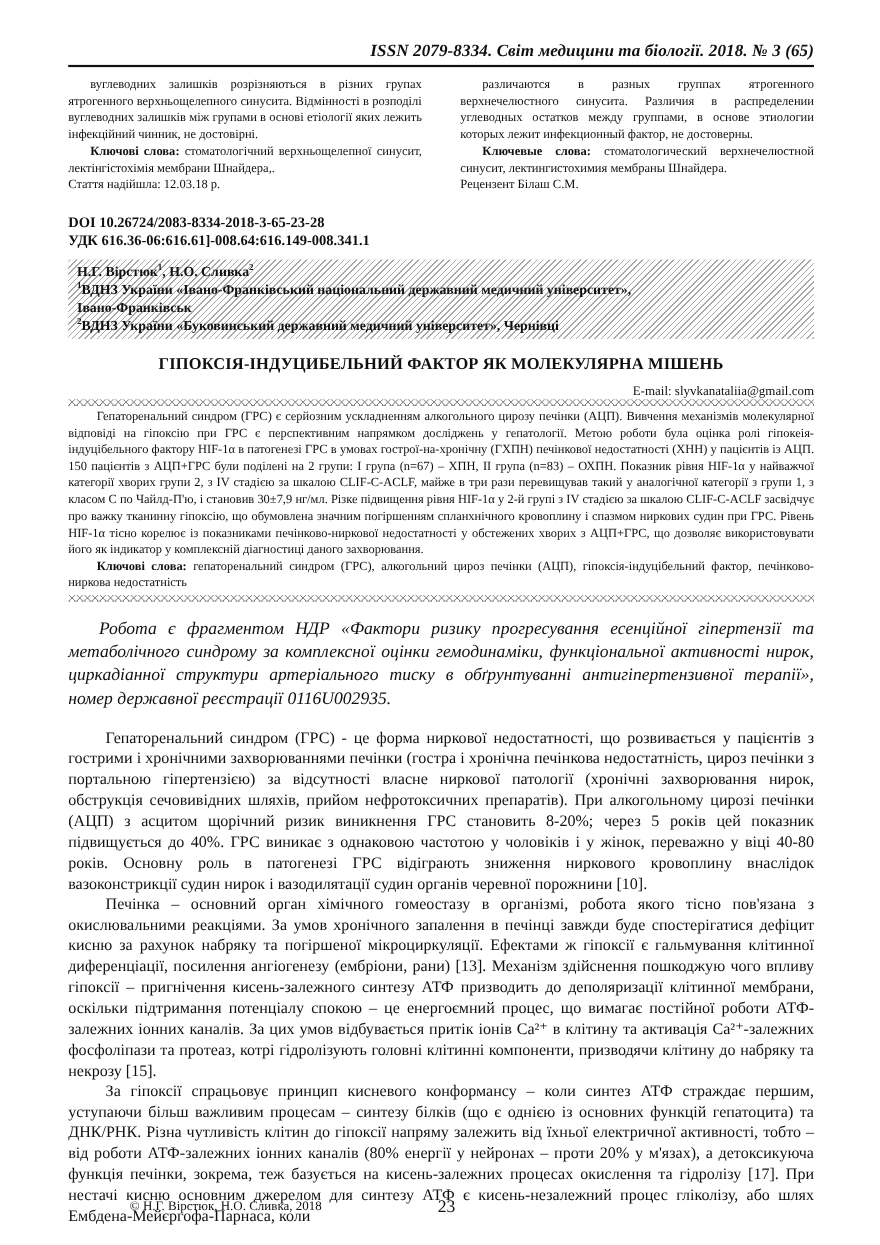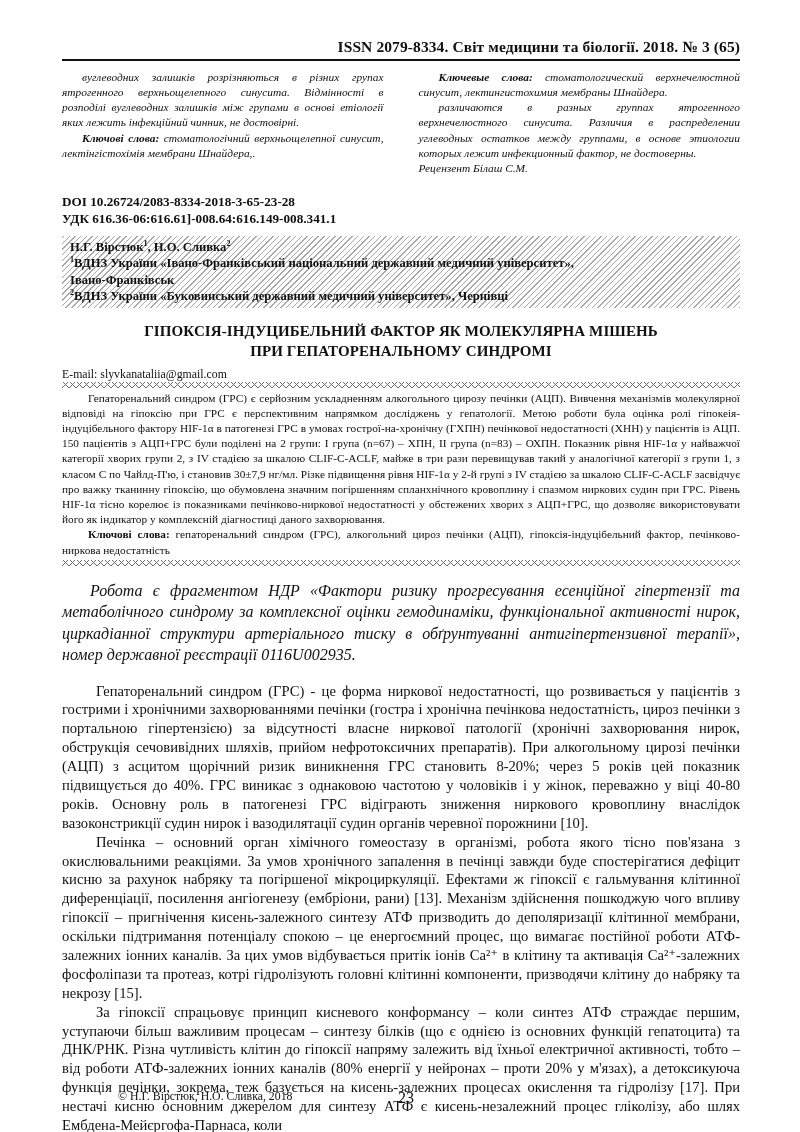--- a/index.html
+++ b/index.html
@@ -20,37 +20,37 @@
     box-sizing: border-box;
     width: 800px;
     height: 1132px;
     padding: 38px 60px 0 62px;
     position: relative;
   }
 
   
   .runhead {
     text-align: right;
+    font-style: italic;
     font-weight: bold;
     font-size: 15.5px;
     letter-spacing: .1px;
     padding-bottom: 3px;
   }
   .runhead-rule {
     border-bottom: 2.2px solid #111;
     margin-bottom: 9px;
   }
 
   
   .twocol {
     display: flex;
     gap: 35px;
     font-size: 11.4px;
     line-height: 1.33;
-    font-style: italic;
   }
   .twocol .col { width: 50%; }
   .twocol p {
     margin: 0;
     text-align: justify;
   }
   .twocol p.ind { text-indent: 20px; }
   .kw { font-weight: bold; }
   .right-line {
     text-align: right;
@@ -90,20 +90,21 @@
   .title {
     margin-top: 14px;
     text-align: center;
     font-weight: bold;
     font-size: 15px;
     line-height: 1.28;
     letter-spacing: .1px;
   }
   .email {
     margin-top: 6px;
+    text-align: right;
     font-size: 11.8px;
   }
 
   
   .zig {
     height: 6px;
     width: 100%;
     background-repeat: repeat-x;
     background-size: 7px 6px;
     background-image:
@@ -171,43 +172,43 @@
 
 <div class="page">
 
   <div class="runhead">ISSN 2079-8334. Світ медицини та біології. 2018. № 3 (65)</div>
   <div class="runhead-rule"></div>
 
   <div class="twocol">
     <div class="col">
       <p class="ind">вуглеводних залишків розрізняються в різних групах ятрогенного верхньощелепного синусита. Відмінності в розподілі вуглеводних залишків між групами в основі етіології яких лежить інфекційний чинник, не достовірні.</p>
       <p class="ind"><span class="kw">Ключові слова:</span><span> стоматологічний верхньощелепної синусит, лектінгістохімія мембрани Шнайдера,.</span></p>
+      <p class="right-line">Стаття надійшла: 12.03.18 р.</p>
     </div>
     <div class="col">
+      <p class="ind">различаются в разных группах ятрогенного верхнечелюстного синусита. Различия в распределении углеводных остатков между группами, в основе этиологии которых лежит инфекционный фактор, не достоверны.</p>
       <p class="ind"><span class="kw">Ключевые слова:</span><span> стоматологический верхнечелюстной синусит, лектингистохимия мембраны Шнайдера.</span></p>
-      <p class="ind">различаются в разных группах ятрогенного верхнечелюстного синусита. Различия в распределении углеводных остатков между группами, в основе этиологии которых лежит инфекционный фактор, не достоверны.</p>
       <p class="right-line">Рецензент Білаш С.М.</p>
     </div>
   </div>
 
   <div class="doi">
     <div>DOI 10.26724/2083-8334-2018-3-65-23-28</div>
     <div>УДК 616.36-06:616.61]-008.64:616.149-008.341.1</div>
   </div>
 
   <div class="authorbox">
     <div><span>Н.Г. Вірстюк</span><sup>1</sup><span>, Н.О. Сливка</span><sup>2</sup></div>
     <div><sup>1</sup><span>ВДНЗ України «Івано-Франківський національний державний медичний університет»,</span></div>
     <div>Івано-Франківськ</div>
     <div><sup>2</sup><span>ВДНЗ України «Буковинський державний медичний університет», Чернівці</span></div>
   </div>
 
   <div class="title">
     <div>ГІПОКСІЯ-ІНДУЦИБЕЛЬНИЙ ФАКТОР ЯК МОЛЕКУЛЯРНА МІШЕНЬ</div>
-    <div>ПРИ ГЕПАТОРЕНАЛЬНОМУ СИНДРОМІ</div>
   </div>
 
   <div class="email">E-mail: slyvkanataliia@gmail.com</div>
 
   <div class="zig"></div>
   <div class="abstract">
     <p class="ind">Гепаторенальний синдром (ГРС) є серйозним ускладненням алкогольного цирозу печінки (АЦП). Вивчення механізмів молекулярної відповіді на гіпоксію при ГРС є перспективним напрямком досліджень у гепатології. Метою роботи була оцінка ролі гіпокеія-індуцібельного фактору HIF-1α в патогенезі ГРС в умовах гострої-на-хронічну (ГХПН) печінкової недостатності (ХНН) у пацієнтів із АЦП. 150 пацієнтів з АЦП+ГРС були поділені на 2 групи: I група (n=67) – ХПН, II група (n=83) – ОХПН. Показник рівня HIF-1α у найважчої категорії хворих групи 2, з IV стадією за шкалою CLIF-C-ACLF, майже в три рази перевищував такий у аналогічної категорії з групи 1, з класом С по Чайлд-П'ю, і становив 30±7,9 нг/мл. Різке підвищення рівня HIF-1α у 2-й групі з IV стадією за шкалою CLIF-C-ACLF засвідчує про важку тканинну гіпоксію, що обумовлена значним погіршенням спланхнічного кровоплину і спазмом ниркових судин при ГРС. Рівень HIF-1α тісно корелює із показниками печінково-ниркової недостатності у обстежених хворих з АЦП+ГРС, що дозволяє використовувати його як індикатор у комплексній діагностиці даного захворювання.</p>
     <p class="ind"><span class="kw">Ключові слова:</span><span> гепаторенальний синдром (ГРС), алкогольний цироз печінки (АЦП), гіпоксія-індуцібельний фактор, печінково-ниркова недостатність</span></p>
   </div>
   <div class="zig"></div>

